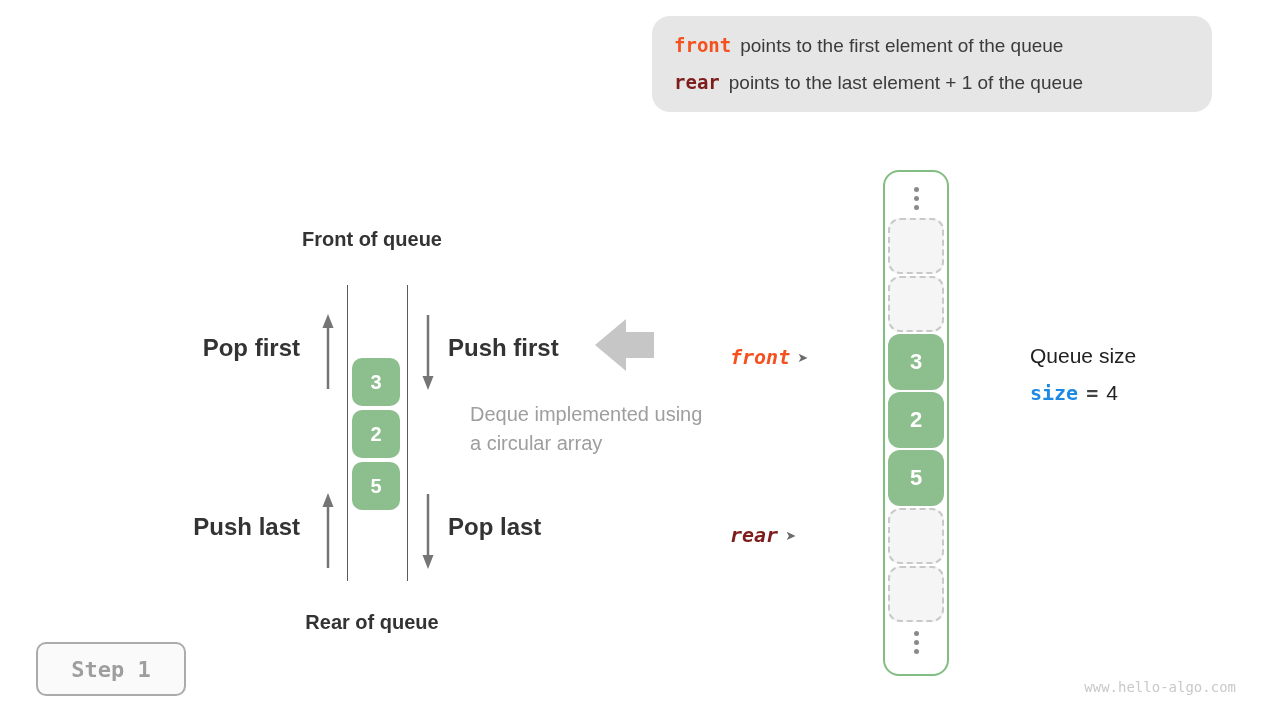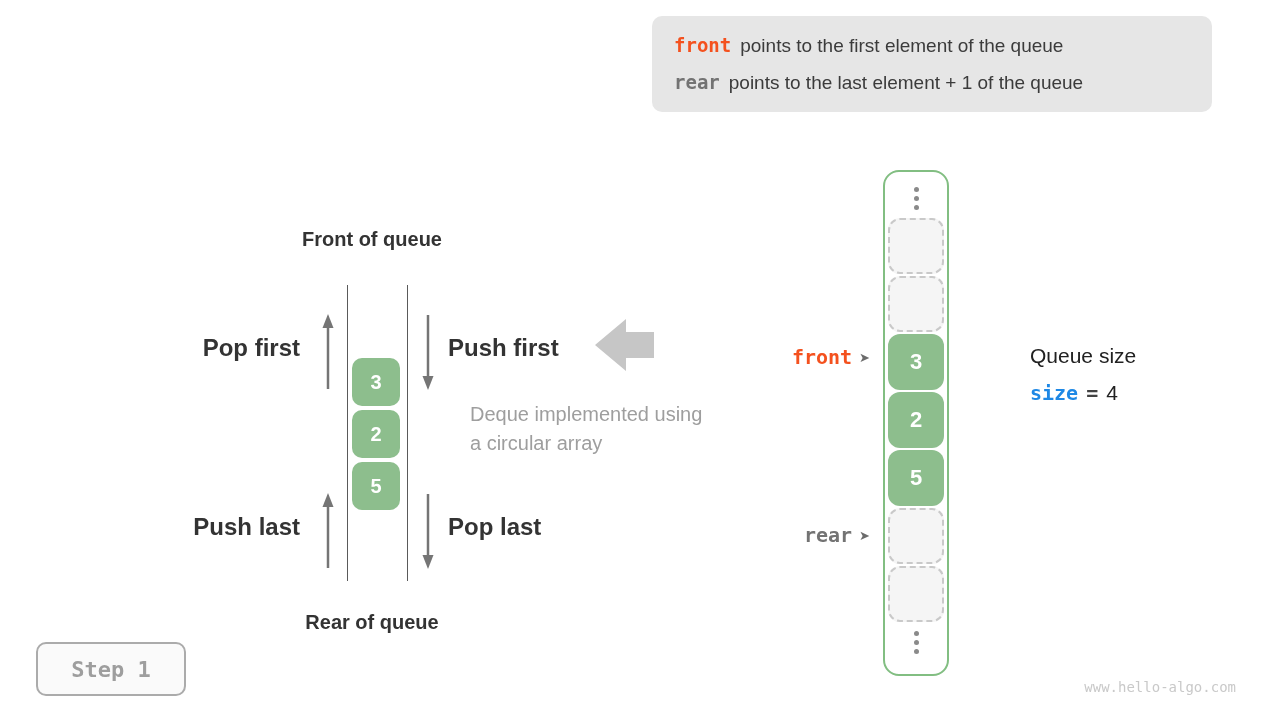--- a/index.html
+++ b/index.html
@@ -2,26 +2,26 @@
 <html><head>
 <meta charset="utf-8">
 <style>
   html,body{margin:0;padding:0;background:#fff;}
   .canvas{position:relative;width:1280px;height:720px;background:#ffffff;overflow:hidden;
           font-family:"Liberation Sans", sans-serif;color:#3b3b3b;}
   .mono{font-family:"DejaVu Sans Mono", monospace;font-weight:bold;}
 
   
   .legend{position:absolute;left:652px;top:16px;width:560px;height:96px;background:#e6e6e6;
-          border-radius:10px;display:flex;flex-direction:column;justify-content:center;
+          border-radius:18px;display:flex;flex-direction:column;justify-content:center;
           padding:0 0 0 22px;box-sizing:border-box;}
   .legend-line{font-size:19px;line-height:37px;color:#3b3b3b;white-space:nowrap;}
   .kw{font-family:"DejaVu Sans Mono", monospace;font-weight:bold;font-size:19px;margin-right:9px;}
   .kw-front{color:#f4511e;}
-  .kw-rear{color:#737373;}
+  .kw-rear{color:#7f1d1d;}
   .kw-size{color:#1e88e5;}
 
   
   .equation{position:absolute;left:652px;top:122px;width:312px;text-align:center;
             font-size:20px;line-height:26px;white-space:nowrap;}
   .equation .tok{margin:0 5px;}
   .tok-dark{color:#424242;}
 
   
   .ltitle{position:absolute;width:220px;text-align:center;font-weight:bold;font-size:20px;color:#333;}
@@ -32,21 +32,21 @@
   .oplabel{position:absolute;font-weight:bold;font-size:24px;color:#333;line-height:28px;white-space:nowrap;}
   .oplabel.right-align{text-align:right;}
   .arrow-svg{position:absolute;}
 
   
   .bigarrow{position:absolute;left:595px;top:319px;}
   .caption{position:absolute;left:470px;top:400px;width:325px;text-align:left;
            color:#9e9e9e;font-size:20px;line-height:29px;}
 
   
-  .pointer{position:absolute;width:140px;text-align:right;font-size:20px;line-height:28px;white-space:nowrap;}
+  .pointer{position:absolute;width:140px;font-size:20px;line-height:28px;white-space:nowrap;font-style:italic;}
   .pointer .glyph{font-size:13px;color:#6b6b6b;margin-left:7px;vertical-align:2px;
                   font-family:"DejaVu Sans", sans-serif;}
 
   
   .array-col{position:absolute;left:883px;top:170px;width:66px;height:506px;background:#fff;
              border:2px solid #82be82;border-radius:16px;box-sizing:border-box;
              display:flex;flex-direction:column;align-items:center;padding-top:12px;}
   .dots{display:flex;flex-direction:column;gap:4px;align-items:center;height:28px;
         justify-content:center;margin-bottom:6px;}
   .dots.bottom{margin-bottom:0;margin-top:4px;}

